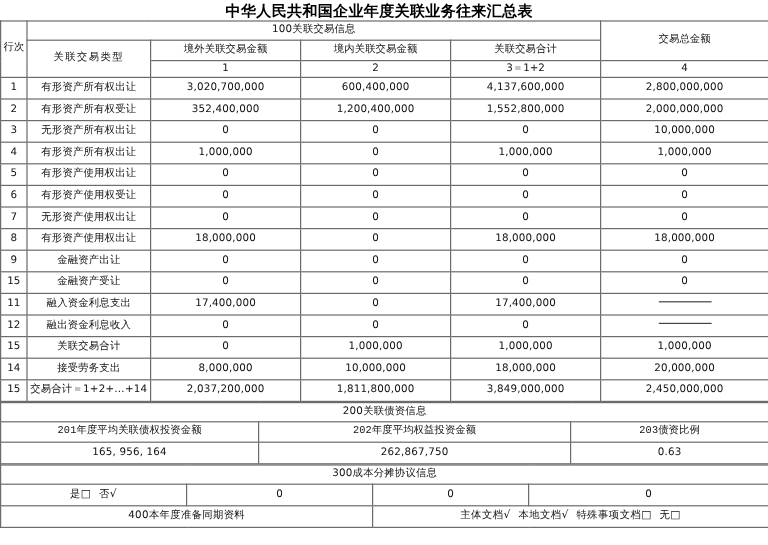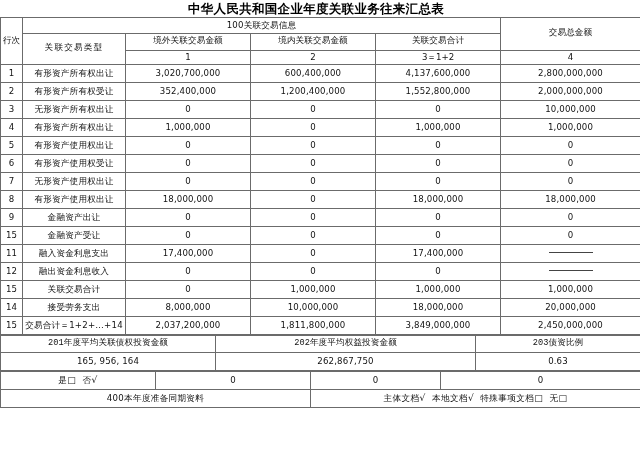--- a/index.html
+++ b/index.html
@@ -278,40 +278,46 @@
   </table>
 
   <table class="grid">
     <colgroup>
       <col style="width:215px">
         <col style="width:260px">
         <col style="width:165px">
     </colgroup>
     <tbody>
       <tr>
+        <td colspan="3" class="band">200关联债资信息</td>
+      </tr>
+      <tr>
         <td class="hdr">201年度平均关联债权投资金额</td>
         <td class="hdr">202年度平均权益投资金额</td>
         <td class="hdr">203债资比例</td>
       </tr>
       <tr class="datarow">
         <td class="amt">165, 956, 164</td>
         <td class="amt">262,867,750</td>
         <td class="amt">0.63</td>
       </tr>
     </tbody>
   </table>
 
   <table class="grid">
     <colgroup>
       <col style="width:155px">
         <col style="width:155px">
         <col style="width:130px">
         <col style="width:200px">
     </colgroup>
     <tbody>
+      <tr>
+        <td colspan="4" class="band">300成本分摊协议信息</td>
+      </tr>
       <tr class="datarow">
         <td class="ck">
           <span>是</span><span class="mark">□</span>&nbsp;&nbsp;<span>否</span><span class="mark">√</span>
         </td>
         <td class="amt">0</td>
         <td class="amt">0</td>
         <td class="amt">0</td>
       </tr>
       <tr class="datarow">
         <td colspan="2" class="sec-label" style="width:210px">400本年度准备同期资料</td>

